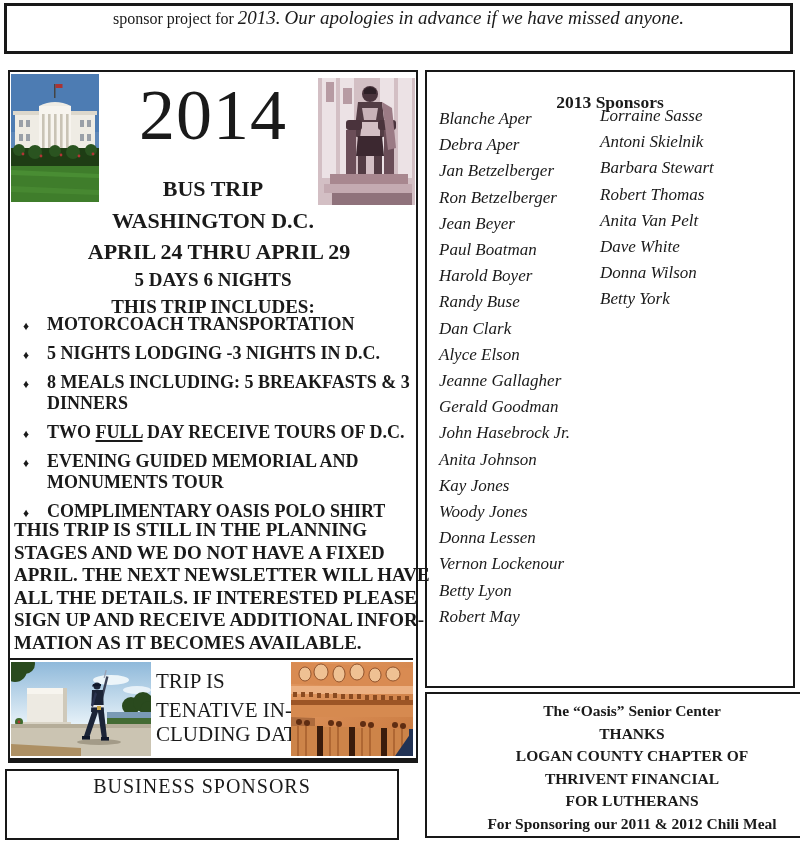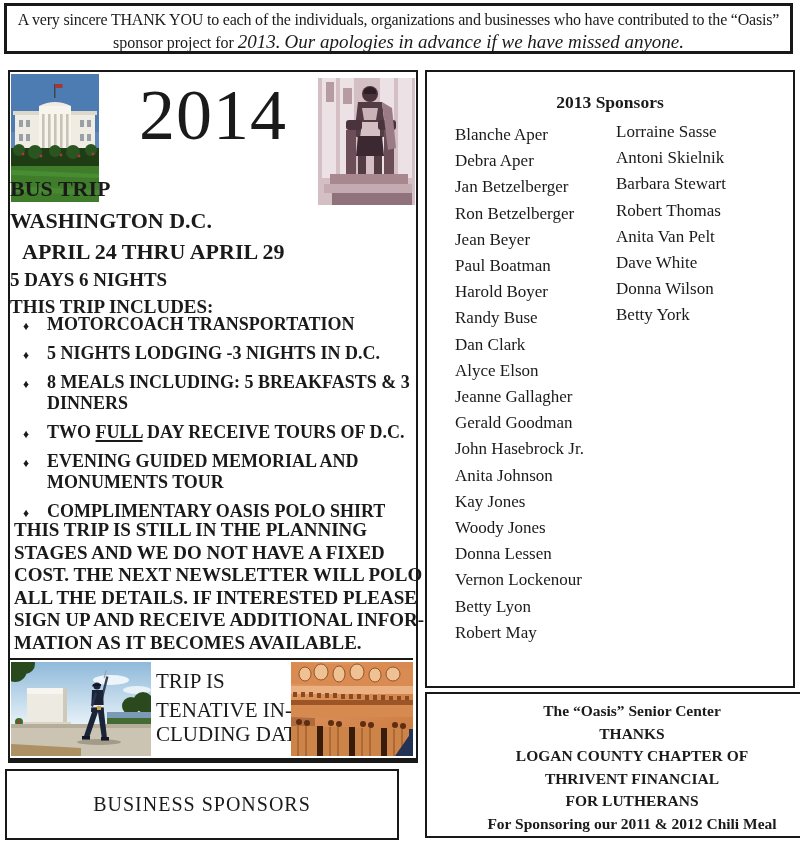--- a/index.html
+++ b/index.html
@@ -27,21 +27,21 @@
     border:2px solid #181818; border-bottom-width:5px;
   }
   .photo { position:absolute; display:block; }
   .wh      { left:1px; top:2px; }
   .lincoln { right:1px; top:6px; }
 
   .year {
     position:absolute; left:0; right:0; top:6px; text-align:center;
     font-size:72px; line-height:74px; letter-spacing:1px;
   }
-  .h-line { position:absolute; left:0; right:0; text-align:left; font-weight:bold; white-space:nowrap; }
+  .h-line { position:absolute; left:0; right:0; text-align:center; font-weight:bold; white-space:nowrap; }
   .h1a { top:104px; font-size:22px; }
   .h1b { top:136px; font-size:22px; }
   .h1c { top:167px; font-size:22px;padding-left:12px; }
   .h2a { top:197px; font-size:19px; }
   .h2b { top:224px; font-size:19px; }
 
   .bullets { position:absolute; top:242px; left:0; right:2px; list-style:none; margin:0; padding:0; }
   .bullets li {
     position:relative; padding-left:37px; font-weight:bold;
     font-size:18px; line-height:21px; margin-bottom:8px;
@@ -55,46 +55,45 @@
   .strip { position:absolute; left:0; right:3px; bottom:0; height:100px; border-top:2px solid #181818; }
   .guard { left:1px; top:2px; }
   .note  { position:absolute; left:146px; top:9px; font-size:21px; line-height:24px; }
   .note .first { margin-bottom:5px; }
   .court { right:0; top:2px; }
 
   
   .business-box {
     position:absolute; left:5px; top:769px; width:394px; height:71px;
     border:2px solid #181818; text-align:center; font-size:20px;
-    letter-spacing:1px; padding-top:22px;
+    letter-spacing:1px; padding-top:4px;
   }
 
   
   .sponsors {
     position:absolute; left:425px; top:70px; width:370px; height:618px;
     border:2px solid #181818;
   }
   .sponsors-title { text-align:center; font-weight:bold; font-size:17.5px; margin-top:20px; }
-  .spcol { position:absolute; list-style:none; margin:16px; padding:0; font-size:17px; line-height:26.2px; white-space:nowrap; }
+  .spcol { position:absolute; list-style:none; margin:0; padding:0; font-size:17px; line-height:26.2px; white-space:nowrap;font-style:italic; }
   .spcol1 { left:12px;  top:34px; }
   .spcol2 { left:173px; top:31px; }
 
   
   .thanks {
     position:absolute; left:425px; top:692px; width:414px; height:146px;
     border:2px solid #181818; text-align:center; font-weight:bold;
     font-size:15.5px; line-height:22.5px; padding-top:6px;
   }
   .thanks div { white-space:nowrap; }
 </style>
 </head>
 <body>
 
 <div class="banner">
-  <div class="banner-line1">A very sincere THANK YOU to each of the individuals, organizations and businesses who have contributed to the “Oasis”</div>
   <div class="banner-line2">
     <span>sponsor project for</span><span class="it it1">2013.</span><span class="it it2">Our apologies in advance if we have missed anyone.</span>
   </div>
 </div>
 
 <div class="trip-panel">
 
   <svg class="photo wh" width="88" height="128" viewBox="0 0 88 128">
     <rect width="88" height="86" fill="#4d7cb3"></rect>
     <rect y="58" width="88" height="28" fill="#6f94c0" opacity="0.5"></rect>
@@ -203,21 +202,21 @@
     </li>
     <li>
       <span class="marker">♦</span>
       <span>COMPLIMENTARY OASIS POLO SHIRT</span>
     </li>
   </ul>
 
   <div class="para">
     <div>THIS TRIP IS STILL IN THE PLANNING</div>
     <div>STAGES AND WE DO NOT HAVE A FIXED</div>
-    <div>COST. THE NEXT NEWSLETTER WILL POLO</div>
+    <div>APRIL. THE NEXT NEWSLETTER WILL HAVE</div>
     <div>ALL THE DETAILS. IF INTERESTED PLEASE</div>
     <div>SIGN UP AND RECEIVE ADDITIONAL INFOR-</div>
     <div>MATION AS IT BECOMES AVAILABLE.</div>
   </div>
 
   <div class="strip">
 
     <svg class="photo guard" width="140" height="94" viewBox="0 0 140 94">
       <defs>
         <linearGradient id="sky" x1="0" y1="0" x2="0" y2="1">

